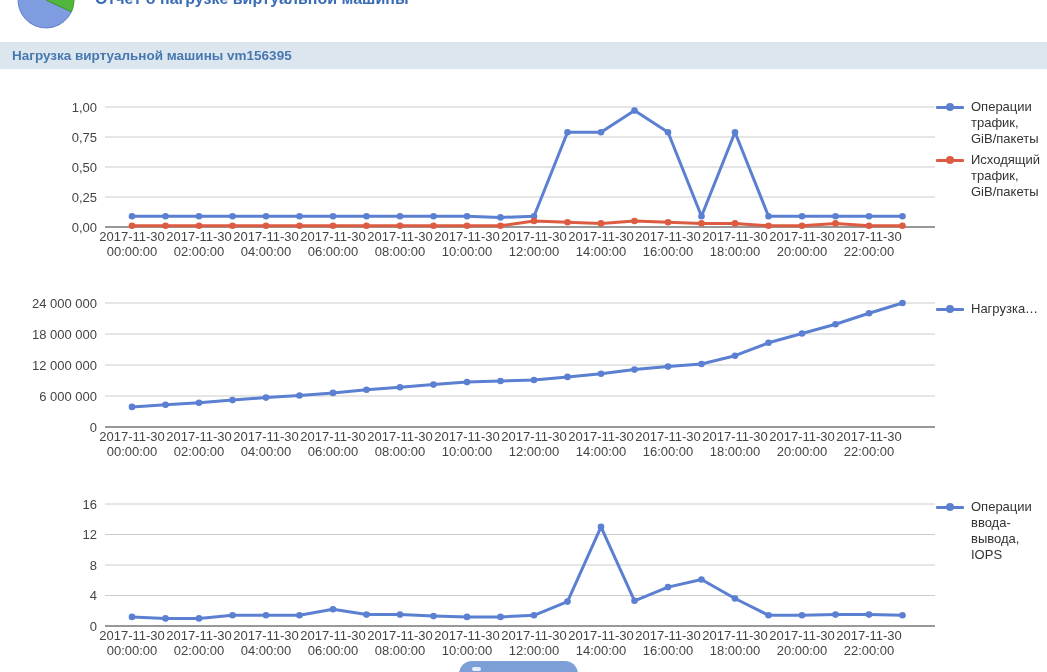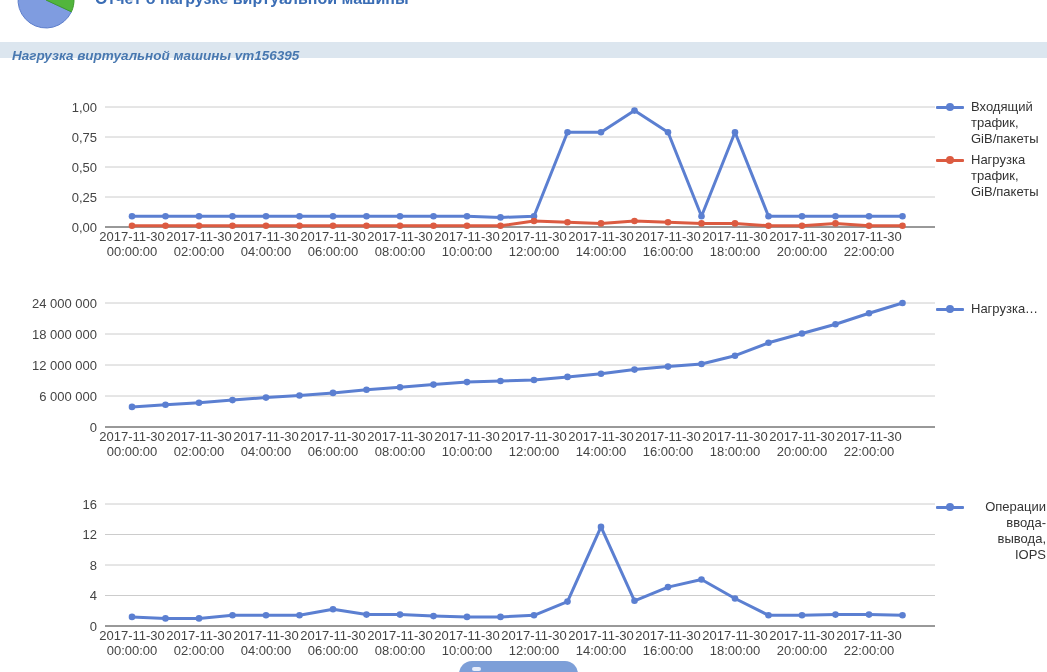--- a/index.html
+++ b/index.html
@@ -6,34 +6,34 @@
   .page{position:relative;width:1047px;height:672px;overflow:hidden;
         font-family:"Liberation Sans",sans-serif;background:#fff;}
 
   
   .hdr-logo{position:absolute;left:17px;top:-29px;width:58px;height:58px;}
   .hdr-title{position:absolute;left:95px;top:-10px;font-size:16px;font-weight:bold;
              color:#3a6db5;white-space:nowrap;margin:0;}
   .hdr-toolbar{position:absolute;right:0;top:0;height:10px;}
 
   
-  .section-bar{position:absolute;left:0;top:42px;width:1047px;height:16px;
-               background:#dce6ef;font-style:italic;}
+  .section-bar{position:absolute;left:0;top:42px;width:1047px;height:27px;
+               background:#dce6ef;}
   .section-bar span{display:block;padding-left:12px;line-height:27px;
                font-size:13.5px;font-weight:bold;color:#4878b0;}
 
   
   #charts-svg{position:absolute;left:0;top:0;width:1047px;height:672px;}
   #charts-svg text{font-family:"Liberation Sans",sans-serif;}
 
   
   .legend{position:absolute;left:936px;width:110px;}
   .legend.l0{top:99px;}
   .legend.l1{top:301px;}
-  .legend.l2{top:499px;text-align:right;}
+  .legend.l2{top:499px;}
   .legend-entry{display:flex;align-items:flex-start;margin-bottom:5px;}
   .legend-marker{position:relative;width:28px;height:16px;flex:0 0 28px;margin-right:7px;}
   .legend-marker .bar{position:absolute;left:0;top:7px;width:28px;height:3px;border-radius:1px;}
   .legend-marker .dot{position:absolute;left:10px;top:4px;width:8px;height:8px;border-radius:50%;}
   .legend-text{font-size:13px;line-height:16px;color:#333;}
 
   
   .bottom-button{position:absolute;left:459px;top:661px;width:119px;height:28px;
                  background:#7d9fd8;border-radius:13px;border:none;cursor:pointer;}
   .bottom-button .glyph{position:absolute;left:13px;top:6px;width:9px;height:4px;
@@ -264,28 +264,28 @@
       <circle cx="869.0" cy="614.6" r="3.3" fill="#5b7fd1"></circle>
       <circle cx="902.5" cy="615.3" r="3.3" fill="#5b7fd1"></circle>
     </svg>
 
   <div class="legend l0" id="legend-0">
       <div class="legend-entry">
         <span class="legend-marker">
           <span class="bar" style="background: rgb(91, 127, 209);"></span>
           <span class="dot" style="background: rgb(91, 127, 209);"></span>
         </span>
-        <span class="legend-text">Входящий трафик, GiB/пакеты</span>
+        <span class="legend-text">Операции трафик, GiB/пакеты</span>
       </div>
       <div class="legend-entry">
         <span class="legend-marker">
           <span class="bar" style="background: rgb(220, 91, 65);"></span>
           <span class="dot" style="background: rgb(220, 91, 65);"></span>
         </span>
-        <span class="legend-text">Нагрузка трафик, GiB/пакеты</span>
+        <span class="legend-text">Исходящий трафик, GiB/пакеты</span>
       </div>
     </div>
   <div class="legend l1" id="legend-1">
       <div class="legend-entry">
         <span class="legend-marker">
           <span class="bar" style="background: rgb(91, 127, 209);"></span>
           <span class="dot" style="background: rgb(91, 127, 209);"></span>
         </span>
         <span class="legend-text">Нагрузка…</span>
       </div>

